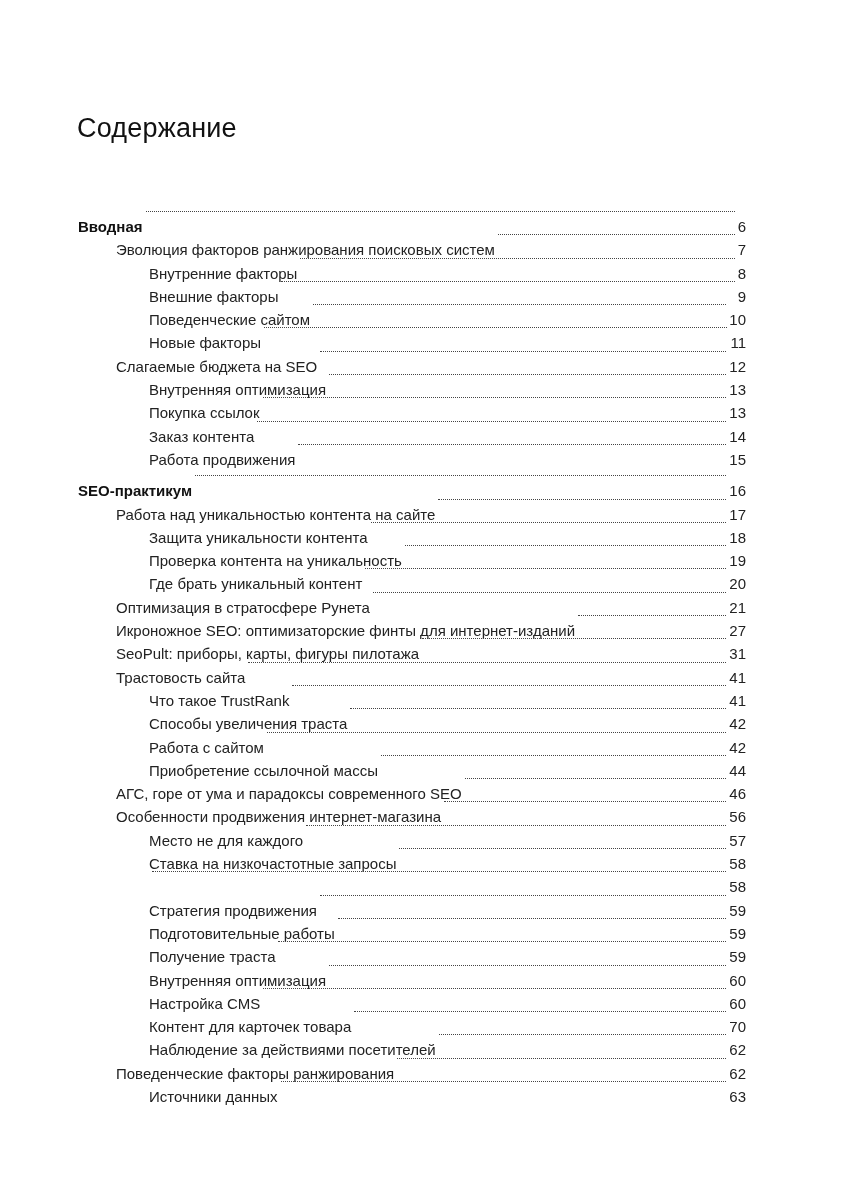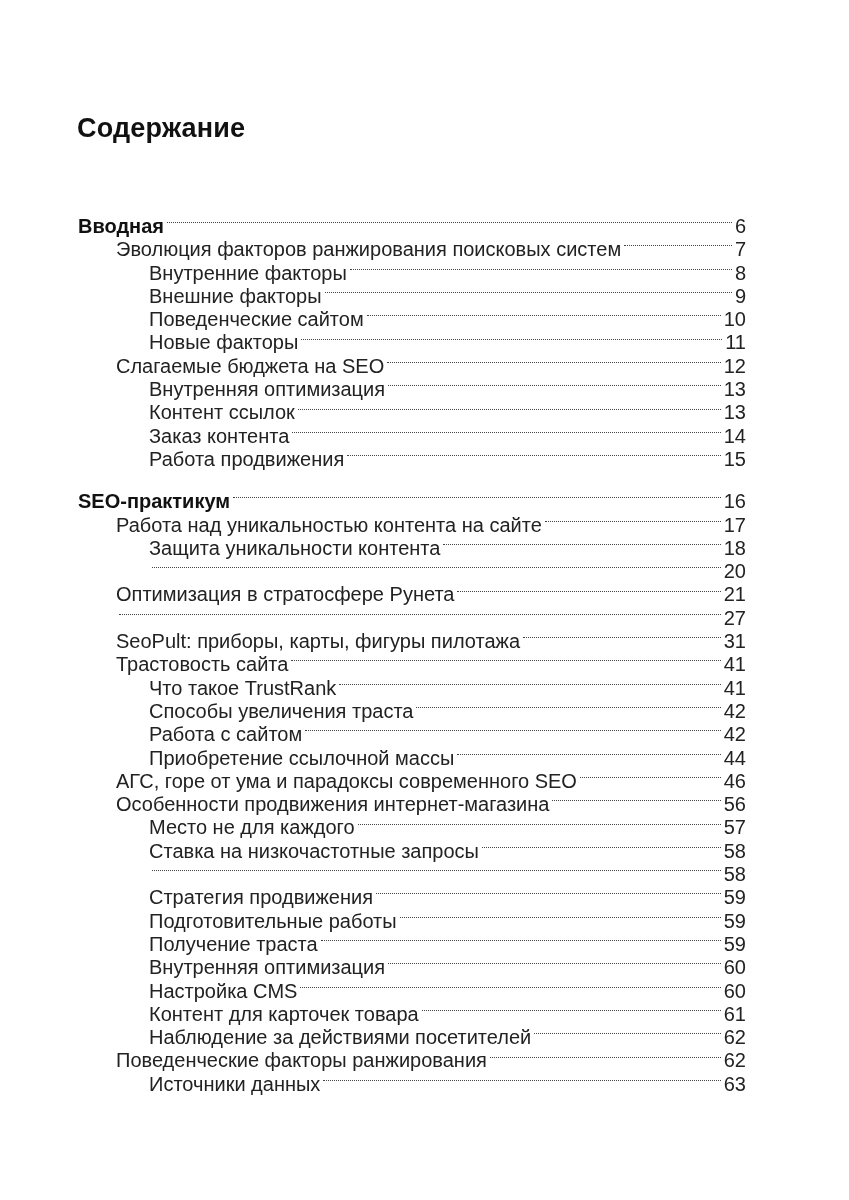--- a/index.html
+++ b/index.html
@@ -14,41 +14,41 @@
     overflow: hidden;
     font-family: "Liberation Sans", "DejaVu Sans", sans-serif;
     color: #1a1a1a;
   }
   .page-title {
     position: absolute;
     left: 77px;
     top: 113px;
     margin: 0;
     font-size: 27px;
-    font-weight: bold;
+    font-weight: normal;
     color: #111;
     letter-spacing: 0.2px;
   }
   .toc {
     position: absolute;
     left: 78px;
     top: 215px;
     width: 668px;
   }
   .toc-section {
     margin: 0;
   }
   .toc-section + .toc-section {
-    margin-top: 19px;
+    margin-top: 8px;
   }
   .toc-row {
     display: flex;
-    align-items: center;
+    align-items: flex-start;
     height: 23.3px;
-    font-size: 20px;
+    font-size: 15px;
     line-height: 23.3px;
     color: #222;
     cursor: pointer;
   }
   .toc-row.level-1 { padding-left: 0; font-weight: bold; color: #111; }
   .toc-row.level-2 { padding-left: 38px; }
   .toc-row.level-3 { padding-left: 71px; }
   .toc-label {
     white-space: nowrap;
     flex: 0 0 auto;
@@ -110,21 +110,21 @@
         <span class="toc-label">Слагаемые бюджета на SEO</span>
         <span class="toc-leader"></span>
         <span class="toc-page">12</span>
       </div>
       <div class="toc-row level-3">
         <span class="toc-label">Внутренняя оптимизация</span>
         <span class="toc-leader"></span>
         <span class="toc-page">13</span>
       </div>
       <div class="toc-row level-3">
-        <span class="toc-label">Контент ссылок</span>
+        <span class="toc-label">Покупка ссылок</span>
         <span class="toc-leader"></span>
         <span class="toc-page">13</span>
       </div>
       <div class="toc-row level-3">
         <span class="toc-label">Заказ контента</span>
         <span class="toc-leader"></span>
         <span class="toc-page">14</span>
       </div>
       <div class="toc-row level-3">
         <span class="toc-label">Работа продвижения</span>
@@ -142,29 +142,36 @@
         <span class="toc-label">Работа над уникальностью контента на сайте</span>
         <span class="toc-leader"></span>
         <span class="toc-page">17</span>
       </div>
       <div class="toc-row level-3">
         <span class="toc-label">Защита уникальности контента</span>
         <span class="toc-leader"></span>
         <span class="toc-page">18</span>
       </div>
       <div class="toc-row level-3">
+        <span class="toc-label">Проверка контента на уникальность</span>
+        <span class="toc-leader"></span>
+        <span class="toc-page">19</span>
+      </div>
+      <div class="toc-row level-3">
+        <span class="toc-label">Где брать уникальный контент</span>
         <span class="toc-leader"></span>
         <span class="toc-page">20</span>
       </div>
       <div class="toc-row level-2">
         <span class="toc-label">Оптимизация в стратосфере Рунета</span>
         <span class="toc-leader"></span>
         <span class="toc-page">21</span>
       </div>
       <div class="toc-row level-2">
+        <span class="toc-label">Икроножное SEO: оптимизаторские финты для интернет-изданий</span>
         <span class="toc-leader"></span>
         <span class="toc-page">27</span>
       </div>
       <div class="toc-row level-2">
         <span class="toc-label">SeoPult: приборы, карты, фигуры пилотажа</span>
         <span class="toc-leader"></span>
         <span class="toc-page">31</span>
       </div>
       <div class="toc-row level-2">
         <span class="toc-label">Трастовость сайта</span>
@@ -236,21 +243,21 @@
         <span class="toc-page">60</span>
       </div>
       <div class="toc-row level-3">
         <span class="toc-label">Настройка CMS</span>
         <span class="toc-leader"></span>
         <span class="toc-page">60</span>
       </div>
       <div class="toc-row level-3">
         <span class="toc-label">Контент для карточек товара</span>
         <span class="toc-leader"></span>
-        <span class="toc-page">61</span>
+        <span class="toc-page">70</span>
       </div>
       <div class="toc-row level-3">
         <span class="toc-label">Наблюдение за действиями посетителей</span>
         <span class="toc-leader"></span>
         <span class="toc-page">62</span>
       </div>
       <div class="toc-row level-2">
         <span class="toc-label">Поведенческие факторы ранжирования</span>
         <span class="toc-leader"></span>
         <span class="toc-page">62</span>

